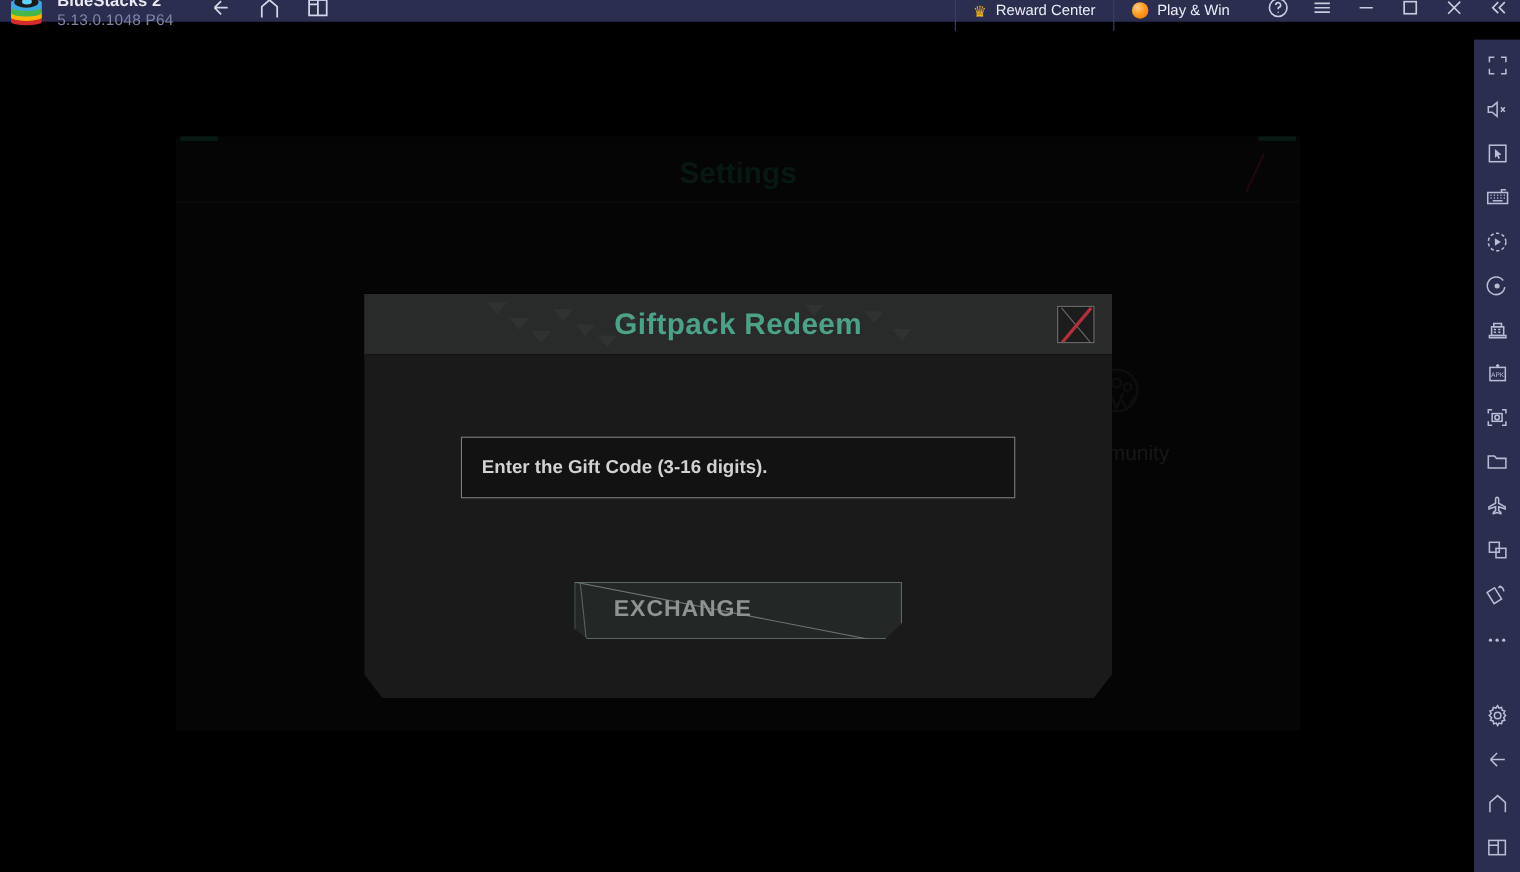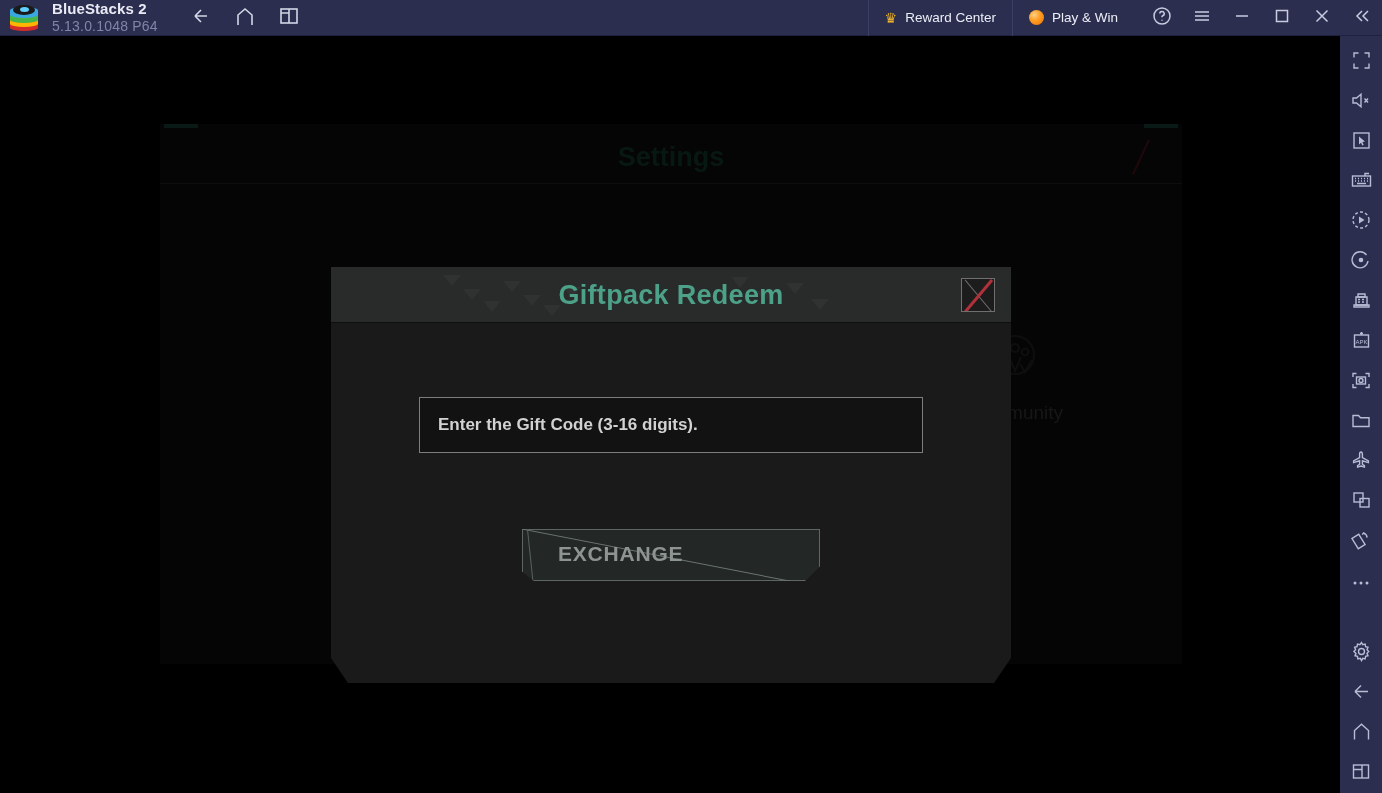--- a/index.html
+++ b/index.html
@@ -6,21 +6,21 @@
   html, body {
     width:1382px; height:793px;
     background:#000;
     font-family:"Liberation Sans", sans-serif;
     overflow:hidden;
   }
   #root { position:relative; width:1382px; height:793px; }
 
   
   .titlebar {
-    position:absolute; left:0; top:0; width:1382px; height:36px;
+    position:absolute; left:0; top:0; width:1382px; height:20px;
     background:#2b2e4f;
     display:flex; align-items:center;
     border-bottom:1px solid #1e2140;
   }
   .bs-logo {
     width:30px; height:30px; margin-left:10px; position:relative; flex:0 0 auto;
   }
   .bs-logo .layer { position:absolute; left:0; border-radius:50%/30%; }
   .bs-logo .l1 { width:28px; height:11px; top:17px; background:#d62b2b; }
   .bs-logo .l2 { width:28px; height:11px; top:13px; background:#ffb400; }
@@ -110,21 +110,21 @@
   }
   .grid-icon {
     width:66px; height:66px; margin:0 auto 12px auto;
     display:flex; align-items:center; justify-content:center;
   }
   .grid-icon svg { stroke:#1b1b1b; fill:none; stroke-width:2; }
   .grid-label { color:#2a2a2a; font-size:19px; }
 
   
   .modal {
-    position:absolute; left:331px; top:231px; width:680px; height:416px;
+    position:absolute; left:331px; top:231px; width:680px; height:368px;
     background:#1a1a1a;
     clip-path:polygon(0 0, 100% 0, 100% 94%, 97.5% 100%, 2.5% 100%, 0 94%);
     box-shadow:0 0 34px rgba(0,0,0,0.85);
   }
   .modal-tab-l, .modal-tab-r {
     position:absolute; top:-5px; width:24px; height:5px; background:#4fd6b0;
   }
   .modal-tab-l { left:5px; }
   .modal-tab-r { right:5px; }
   .modal-header {

